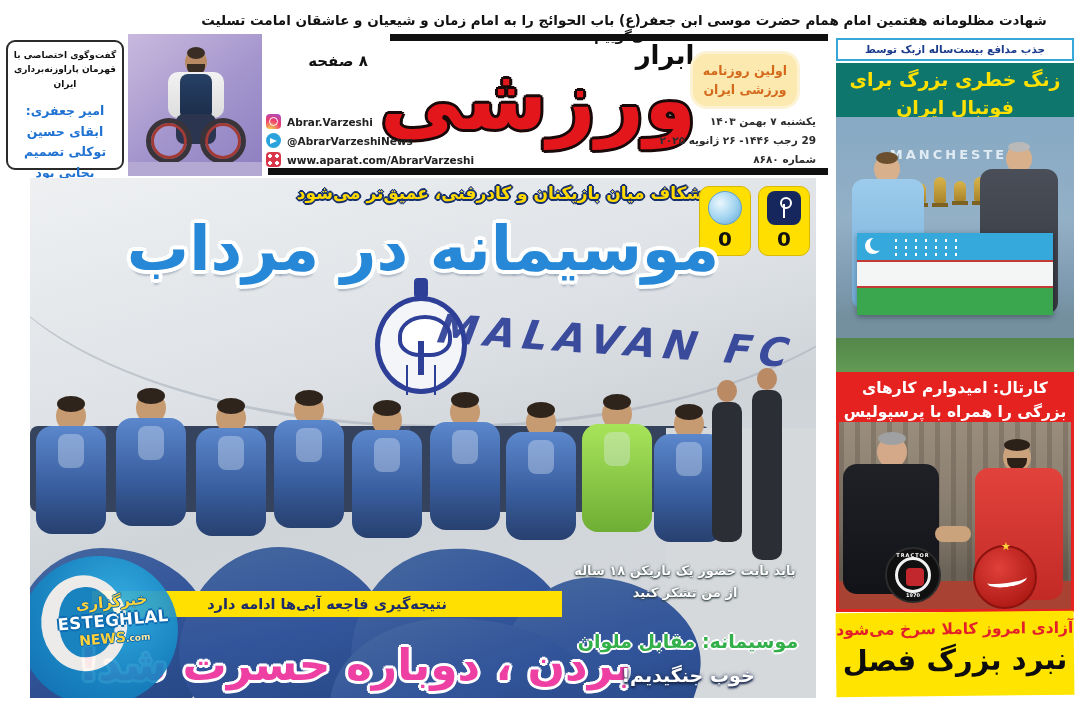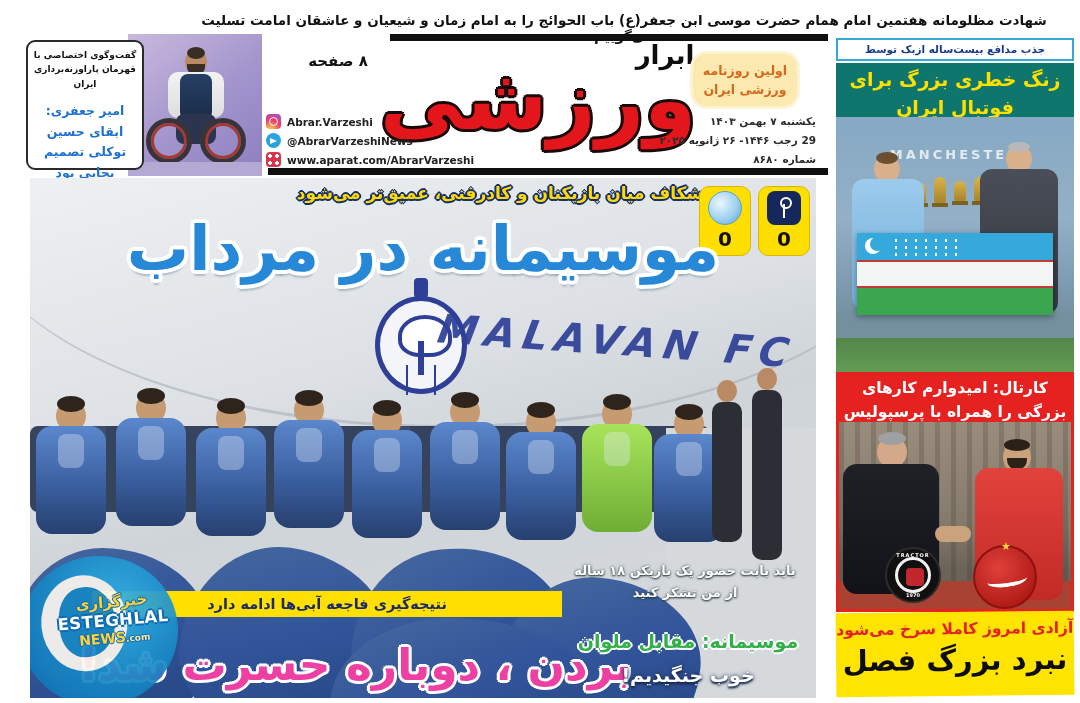--- a/index.html
+++ b/index.html
@@ -60,21 +60,21 @@
   .athlete-torso { position:absolute; left:40px; top:38px; width:56px; height:46px; border-radius:10px;
     background:linear-gradient(#f2f2f2,#ddd); }
   .athlete-vest { position:absolute; left:52px; top:40px; width:32px; height:46px; border-radius:8px;
     background:linear-gradient(#274066,#1b2c48); }
   .wheel { position:absolute; width:46px; height:46px; border-radius:50%; border:5px solid #38343a;
     box-shadow:inset 0 0 0 3px #a23a35; }
   .wheel.l { left:18px; top:84px; } .wheel.r { left:72px; top:84px; }
   .athlete-legs { position:absolute; left:48px; top:80px; width:40px; height:30px; border-radius:8px; background:#2c3550; }
   .stage-strip { position:absolute; left:0; bottom:0; width:100%; height:14px; background:#b3a9d2; }
 
-  .sidebar-box { position:absolute; left:26px; top:40px; width:118px; height:130px; background:#fff;
+  .sidebar-box { position:absolute; left:6px; top:40px; width:118px; height:130px; background:#fff;
     border:2px solid #2b2b2b; border-radius:9px; padding:6px 4px; text-align:center; direction:rtl; }
   .sidebar-kicker { font-size:9px; font-weight:700; color:#111; line-height:1.6; }
   .sidebar-headline { margin-top:10px; font-size:12.5px; font-weight:900; color:#1f72d2; line-height:1.65; }
 
   
   .main-photo { position:absolute; left:30px; top:178px; width:786px; height:520px; overflow:hidden;
     background:linear-gradient(165deg,#eef0f2 0%,#dde1e5 38%,#cfd4d9 55%,#d8dbde 100%); }
   .ceiling-arc { position:absolute; left:-60px; top:-180px; width:950px; height:430px; border-radius:50%;
     border-bottom:3px solid rgba(160,168,178,.5); }
   .wall-text { position:absolute; left:408px; top:142px; width:420px; font-size:40px; font-weight:900;

